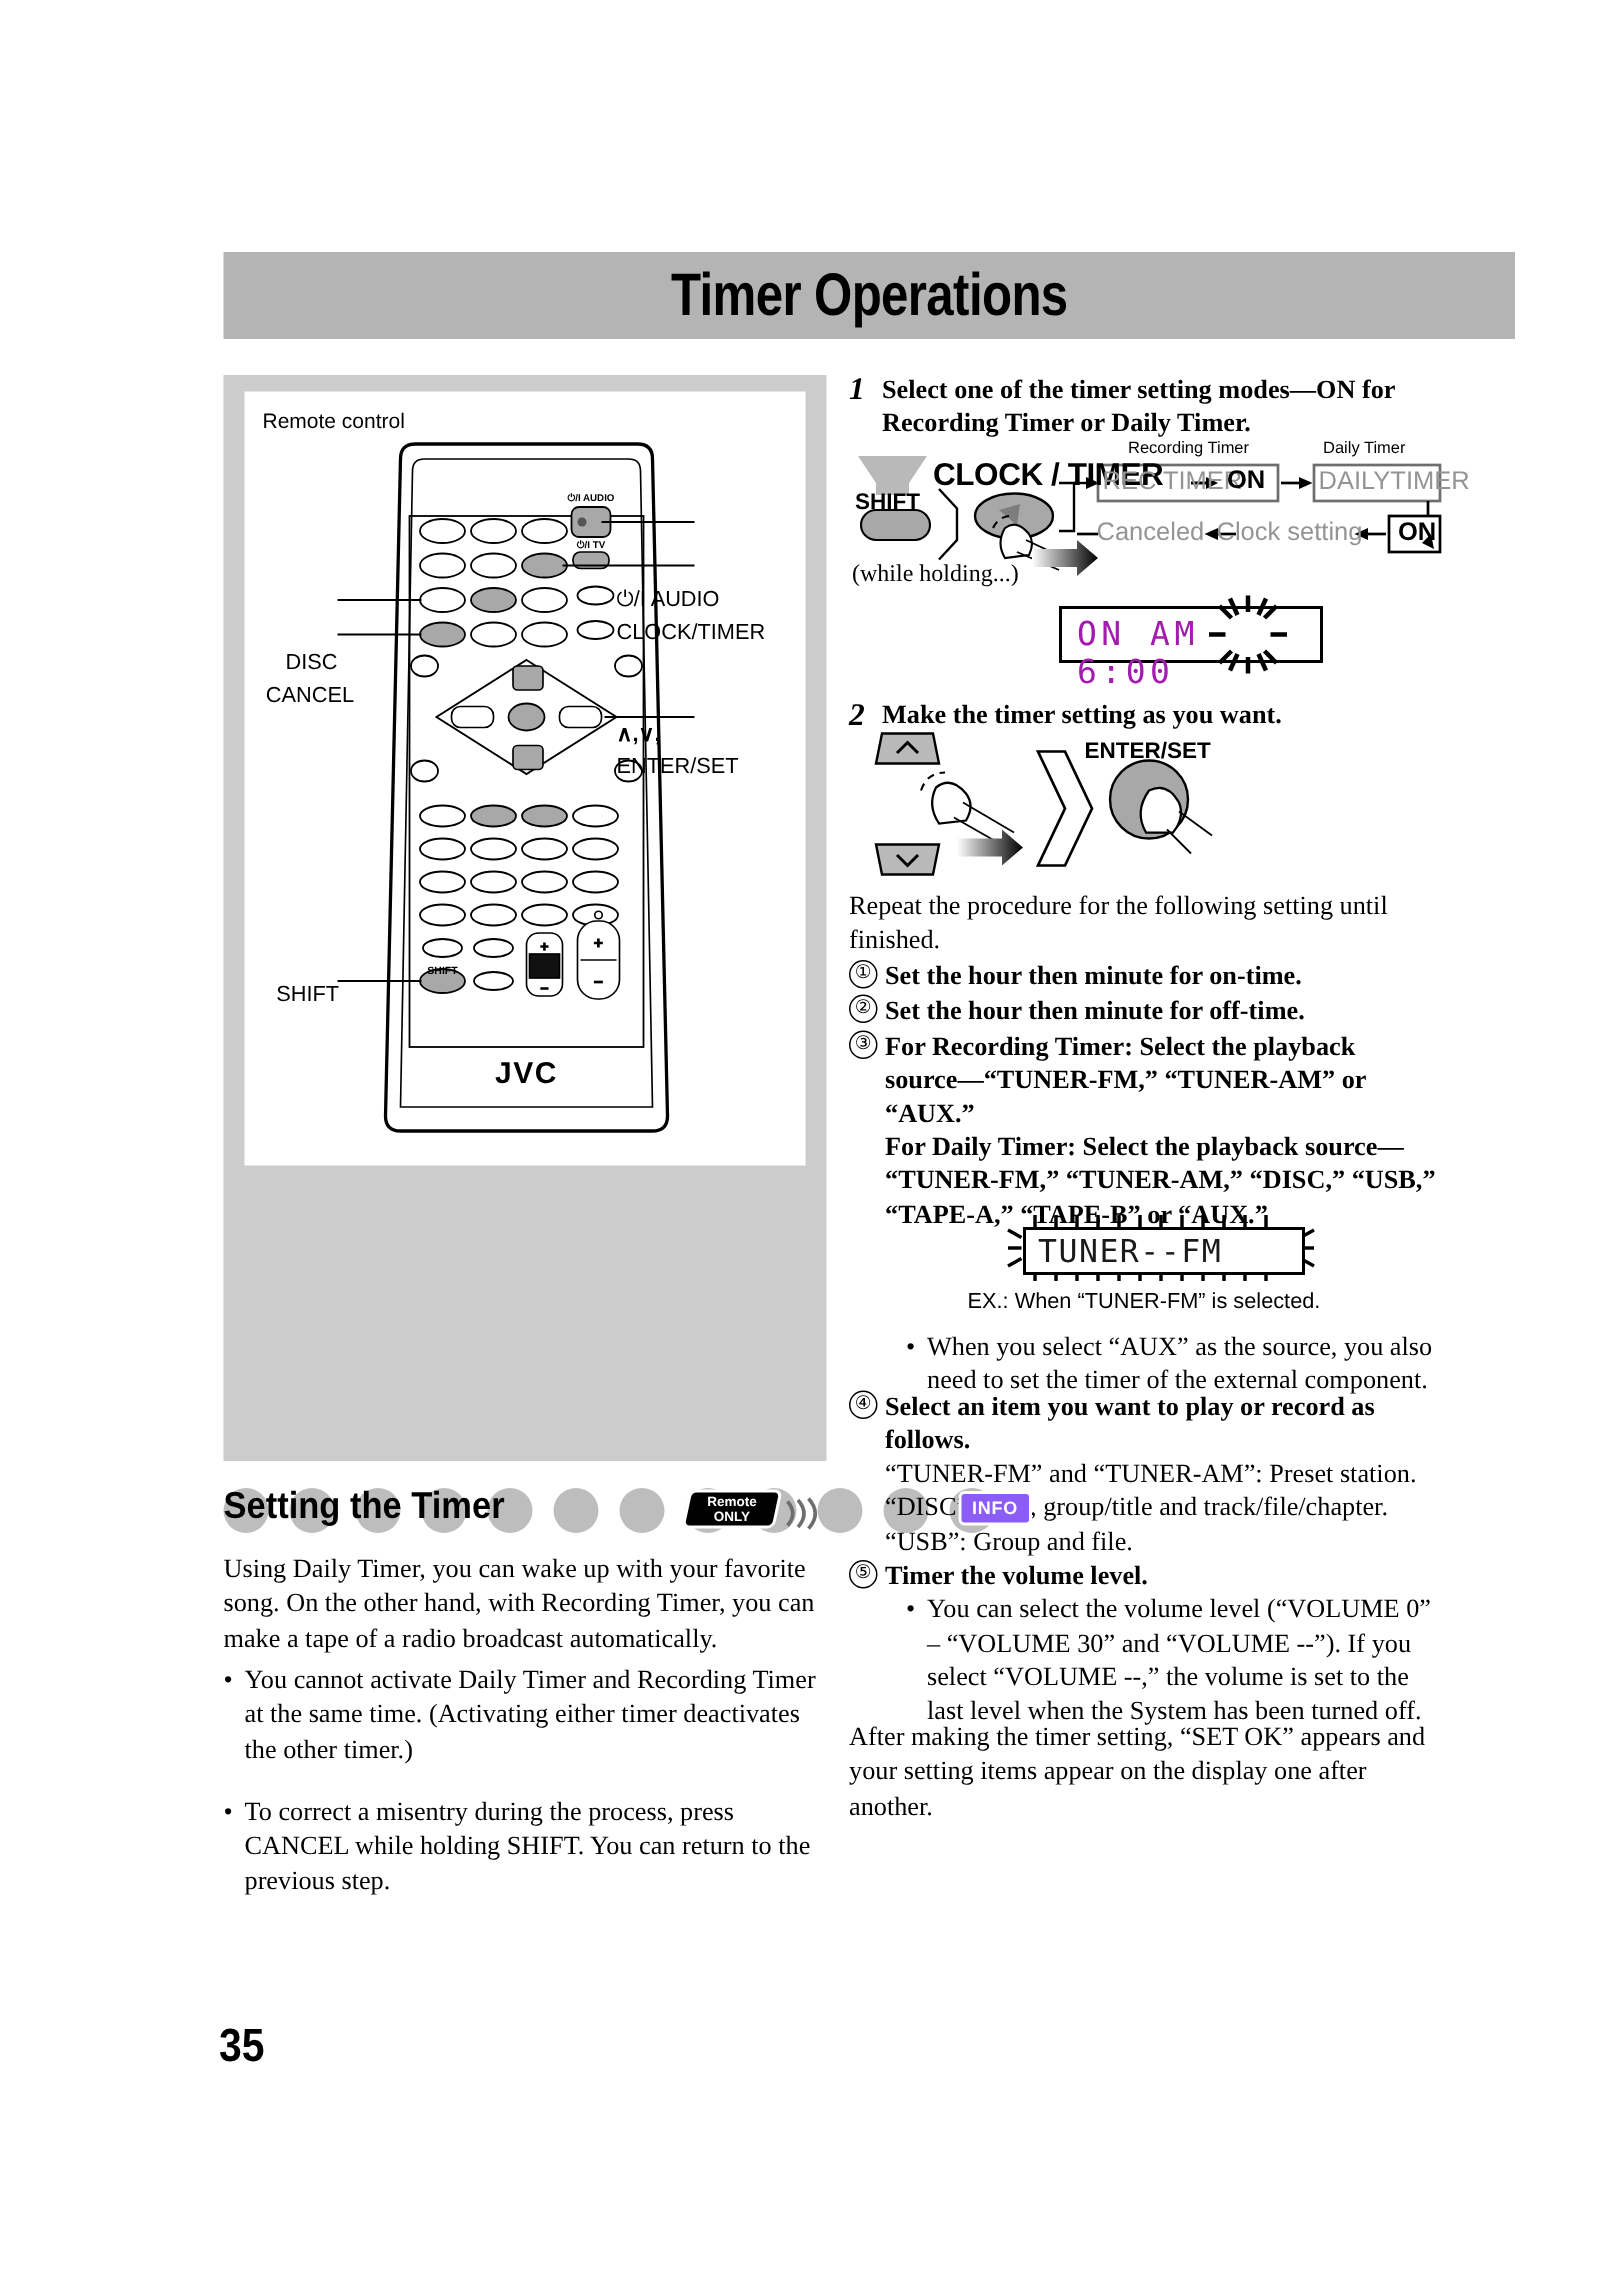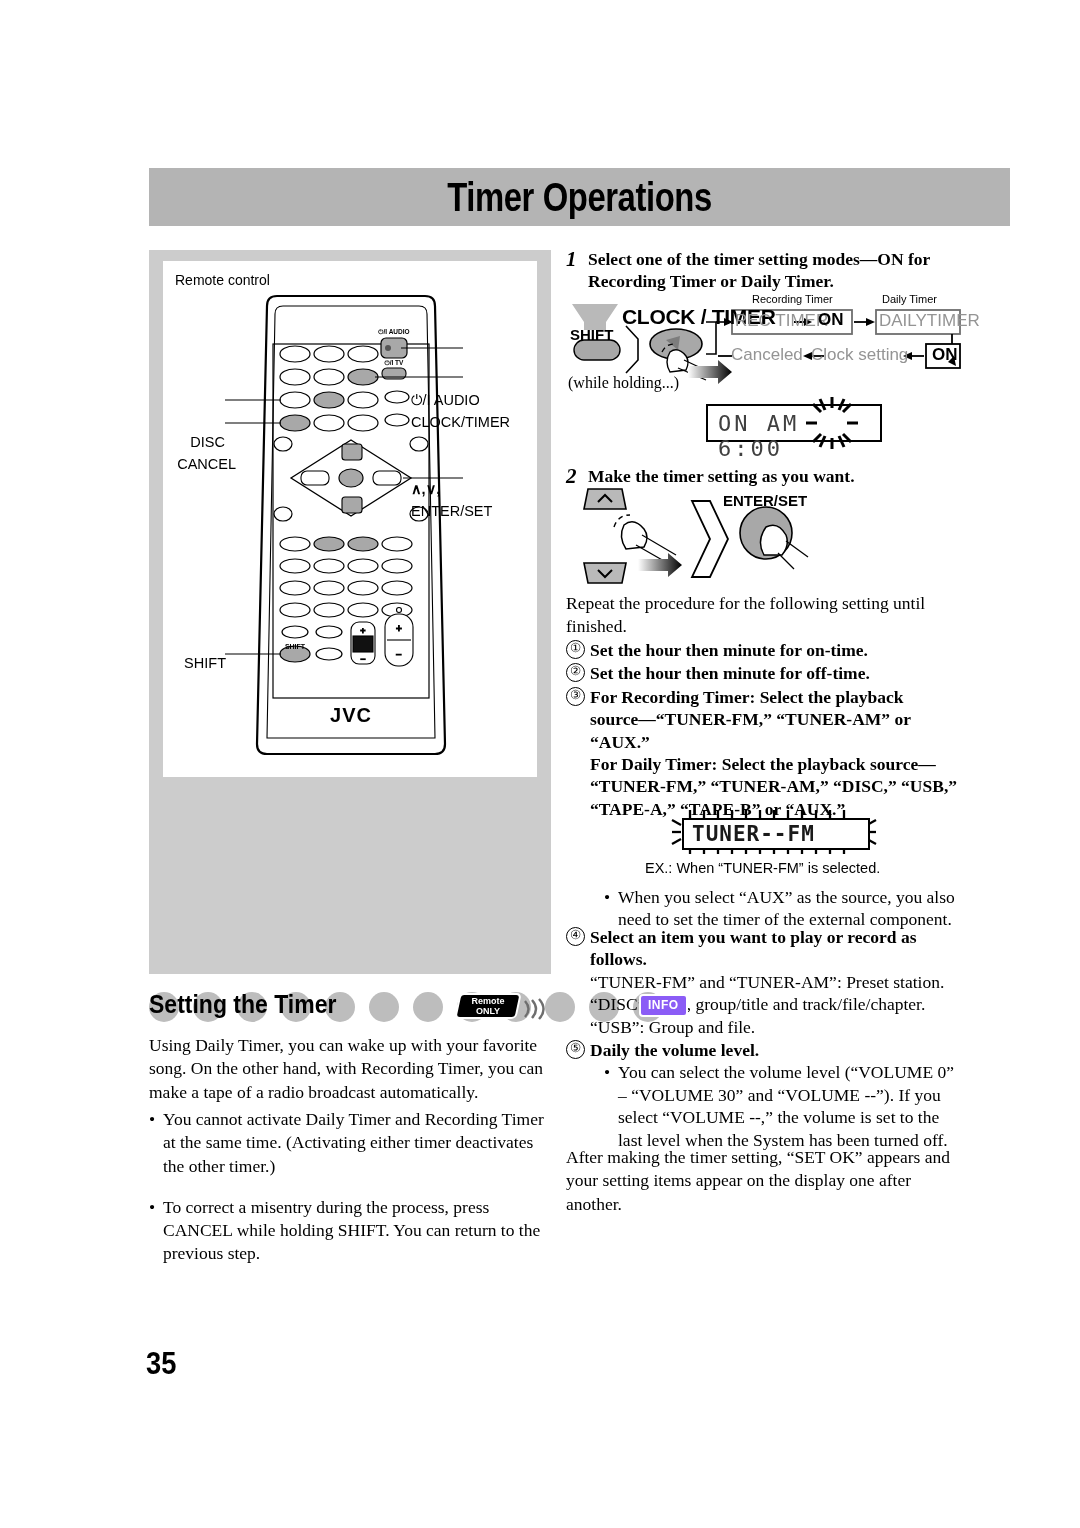--- a/index.html
+++ b/index.html
@@ -358,21 +358,21 @@
 
   <div class="callout" style="left:735px;top:311px;font-size:17px;color:#949494;">REC TIMER</div>
   <div class="callout" style="left:818px;top:310px;font-size:17px;font-weight:bold;">ON</div>
   <div class="callout" style="left:879px;top:311px;font-size:17px;color:#949494;">DAILYTIMER</div>
   <div class="callout" style="left:932px;top:345px;font-size:17px;font-weight:bold;">ON</div>
   <div class="callout" style="left:811px;top:345px;font-size:17px;color:#949494;">Clock setting</div>
   <div class="callout" style="left:731px;top:345px;font-size:17px;color:#949494;">Canceled</div>
 
   <div class="lcd" style="left:706px;top:404px;">
     <div class="lcd-frame" style="width:172px;height:34px;position:relative;">
-      <div style="position:absolute;left:10px;top:5px;font-family:'DejaVu Sans Mono', monospace;font-size:22px;letter-spacing:3px;color:#404040;">ON  AM 6:00</div>
+      <div style="position:absolute;left:10px;top:5px;font-family:'DejaVu Sans Mono', monospace;font-size:22px;letter-spacing:3px;color:#a21caf;">ON  AM 6:00</div>
       <svg width="56" height="56" viewBox="0 0 56 56" style="position:absolute;left:96px;top:-11px;">
         <g stroke="#000" stroke-width="3" fill="none">
           <line x1="28" y1="2" x2="28" y2="13"></line>
             <line x1="28" y1="43" x2="28" y2="54"></line>
           <line x1="2" y1="28" x2="13" y2="28"></line>
             <line x1="43" y1="28" x2="54" y2="28"></line>
           <line x1="9" y1="9" x2="17" y2="17"></line>
             <line x1="39" y1="39" x2="47" y2="47"></line>
           <line x1="47" y1="9" x2="39" y2="17"></line>
             <line x1="17" y1="39" x2="9" y2="47"></line>
@@ -439,21 +439,21 @@
       <span class="bold">For Recording Timer: Select the playback</span><br>
       <span class="bold">source—“TUNER-FM,” “TUNER-AM” or</span><br>
       <span class="bold">“AUX.”</span><br>
       <span class="bold">For Daily Timer: Select the playback source—</span><br>
       <span class="bold">“TUNER-FM,” “TUNER-AM,” “DISC,” “USB,”</span><br>
       <span class="bold">“TAPE-A,” “TAPE-B” or “AUX.”</span>
     </div>
   </div>
 
   <div class="lcd" style="left:668px;top:810px;">
-    <div style="position:relative;width:212px;height:44px;font-weight:bold;">
+    <div style="position:relative;width:212px;height:44px;">
       <svg width="212" height="44" viewBox="0 0 212 44" style="position:absolute;left:0;top:0;">
         <g stroke="#000" stroke-width="2.3" fill="none">
           <line x1="22" y1="0" x2="22" y2="9"></line>
             <line x1="36" y1="0" x2="36" y2="9"></line>
           <line x1="50" y1="0" x2="50" y2="9"></line>
             <line x1="64" y1="0" x2="64" y2="9"></line>
           <line x1="78" y1="0" x2="78" y2="9"></line>
             <line x1="92" y1="0" x2="92" y2="9"></line>
           <line x1="106" y1="0" x2="106" y2="9"></line>
             <line x1="120" y1="0" x2="120" y2="9"></line>
@@ -494,21 +494,21 @@
   <div class="olist" style="top:925px;">
     <div class="oitem">
       <span class="onum">④</span>
       <span class="bold">Select an item you want to play or record as follows.</span><br>
       <span>“TUNER-FM” and “TUNER-AM”: Preset station.</span><br>
       <span>“DISC”: Disc, group/title and track/file/chapter.</span><br>
       <span>“USB”: Group and file.</span>
     </div>
     <div class="oitem">
       <span class="onum">⑤</span>
-      <span class="bold">Daily the volume level.</span>
+      <span class="bold">Timer the volume level.</span>
       <div class="sub-bullet" style="margin-left:14px;">You can select the volume level (“VOLUME 0” – “VOLUME 30” and “VOLUME --”). If you select “VOLUME --,” the volume is set to the last level when the System has been turned off.</div>
     </div>
   </div>
 
   <div class="body-text" style="left:566px;top:1146px;width:400px;">After making the timer setting, “SET OK” appears and your setting items appear on the display one after another.</div>
 
   <div class="page-num">35</div>
 
 </div>
 

